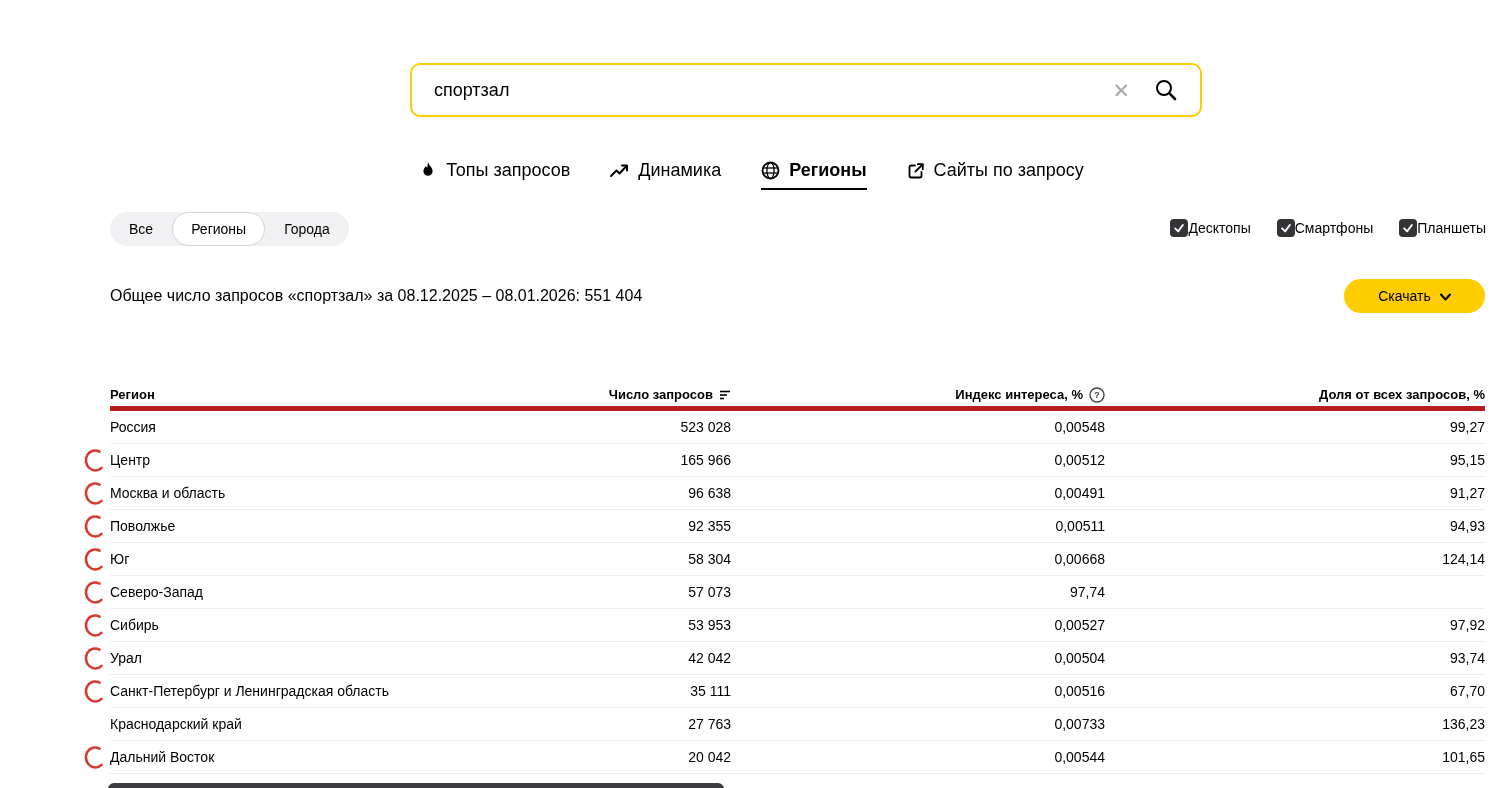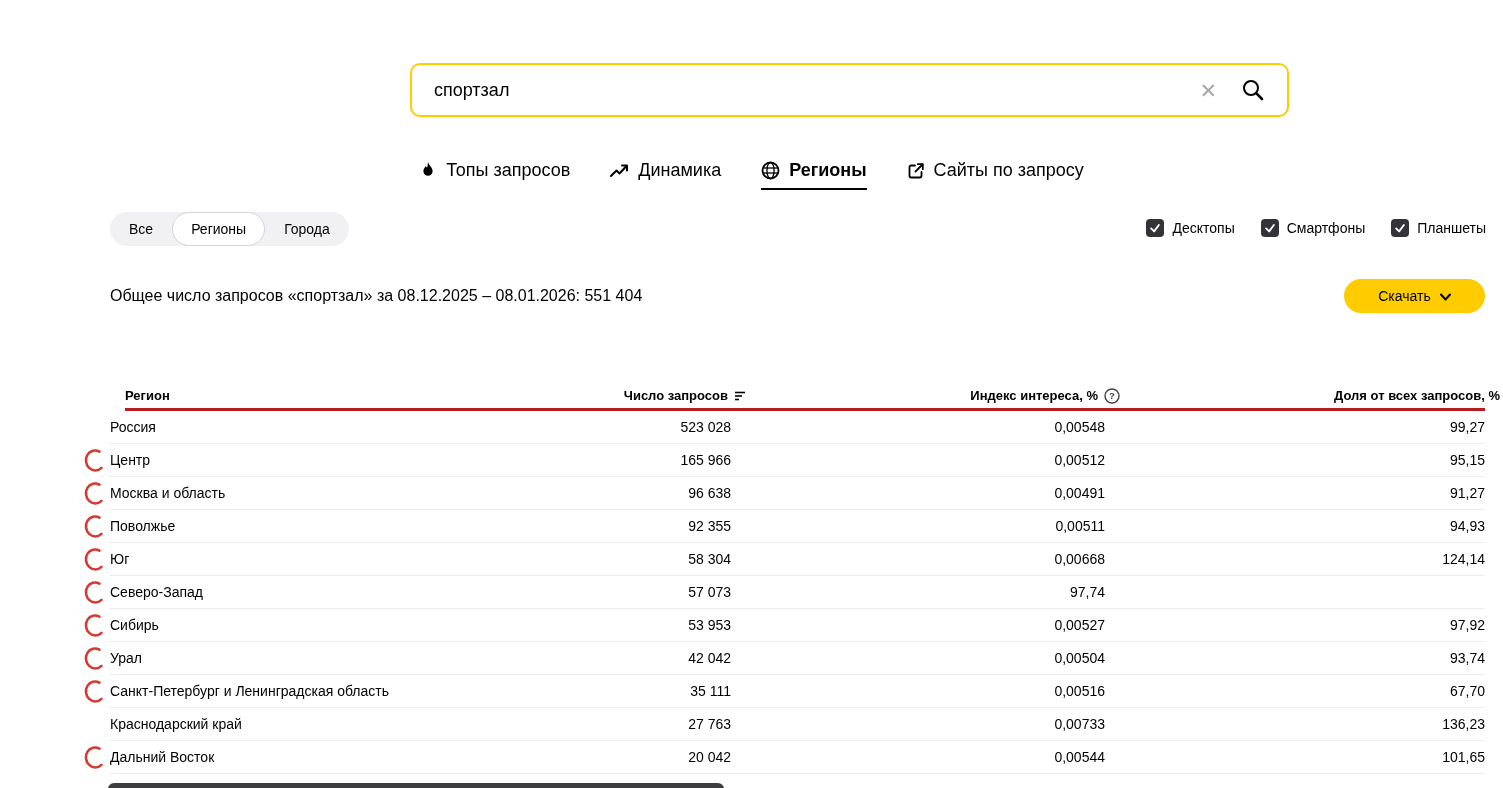--- a/index.html
+++ b/index.html
@@ -5,21 +5,21 @@
   * { box-sizing: border-box; }
   html,body { margin:0; padding:0; }
   body {
     width:1503px; height:788px; position:relative; overflow:hidden;
     background:#ffffff; color:#000;
     font-family:"Liberation Sans", sans-serif;
   }
 
   
   .search-bar{
-    position:absolute; left:410px; top:63px; width:879px; height:54px;
+    position:absolute; left:410px; top:63px; width:792px; height:54px;
     border:2px solid #fc0; border-radius:10px;
     display:flex; align-items:center; background:#fff;
   }
   .search-input{
     flex:1; height:100%; border:none; outline:none; background:transparent;
     font-family:inherit; font-size:18px; color:#000; padding:0 0 0 22px;
   }
   .clear-icon{
     color:#a8a8a8; font-size:21px; line-height:1; margin-right:24px; cursor:pointer;
     user-select:none;
@@ -49,41 +49,41 @@
     padding:8px 18px; font-size:14px; border-radius:18px; cursor:pointer;
     border:1px solid transparent; white-space:nowrap;
   }
   .pill.selected{ background:#fff; border:1px solid #d4d4da; }
 
   
   .device-filters{
     position:absolute; top:219px; right:17px;
     display:flex; align-items:center; gap:26px;
   }
-  .device{ display:flex; align-items:center; gap:8px; font-size:14px; cursor:pointer; }
+  .device{ display:flex; align-items:center; font-size:14px; cursor:pointer; }
   .checkbox{
     width:18px; height:18px; border-radius:4px; background:#333338;
     display:flex; align-items:center; justify-content:center; flex:none;
   }
 
   
   .summary{ position:absolute; top:287px; left:110px; font-size:16px; }
   .download-btn{
     position:absolute; top:279px; left:1344px; width:141px; height:34px;
     background:#fc0; border:none; border-radius:17px; cursor:pointer;
     display:flex; align-items:center; justify-content:center; gap:9px;
     font-family:inherit; font-size:14px; color:#000;
   }
 
   
   .table{ position:absolute; left:110px; top:383px; width:1375px; }
   .thead{
     display:grid; grid-template-columns:450px 171px 374px 380px;
-    align-items:center; height:28px; border-bottom:3px solid #b91c1c;
-    font-size:13px; font-weight:700;margin-left:15px;
+    align-items:center; height:28px; border-bottom:5px solid #b91c1c;
+    font-size:13px; font-weight:700;
   }
   .th-right{ display:flex; align-items:center; justify-content:flex-end; gap:6px; }
   .tr{
     display:grid; grid-template-columns:450px 171px 374px 380px;
     align-items:center; height:33px; border-bottom:1px solid #ededf1;
     font-size:14px; position:relative;
   }
   .td-region{ cursor:pointer; }
   .td-num{ text-align:right; font-variant-numeric:tabular-nums; }
 

